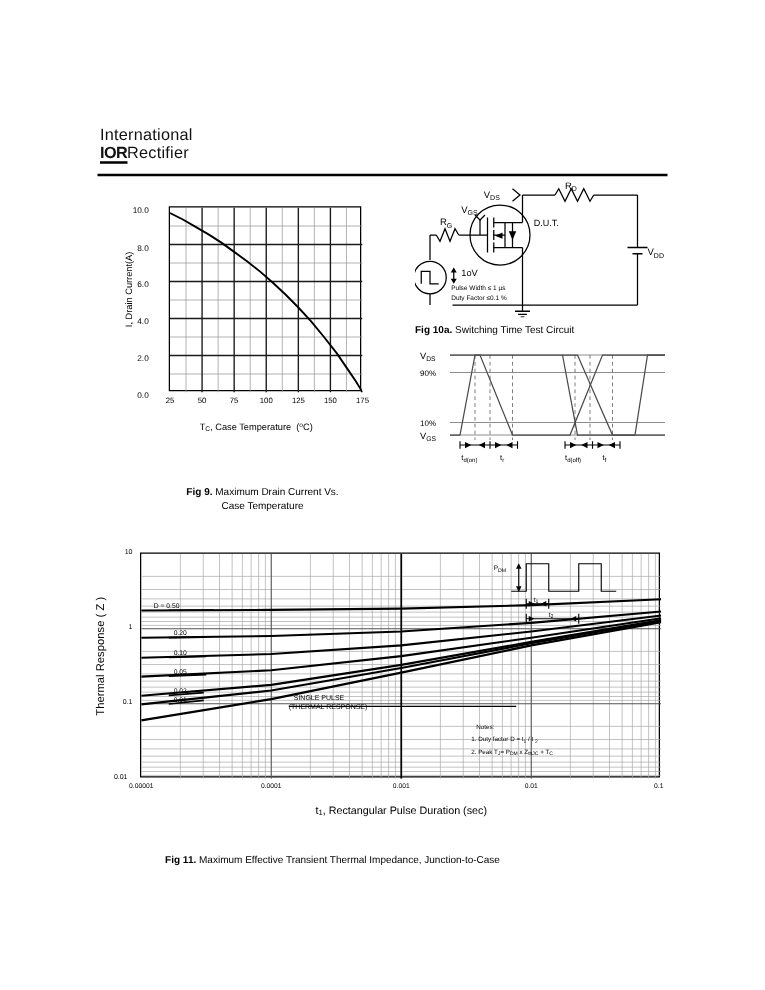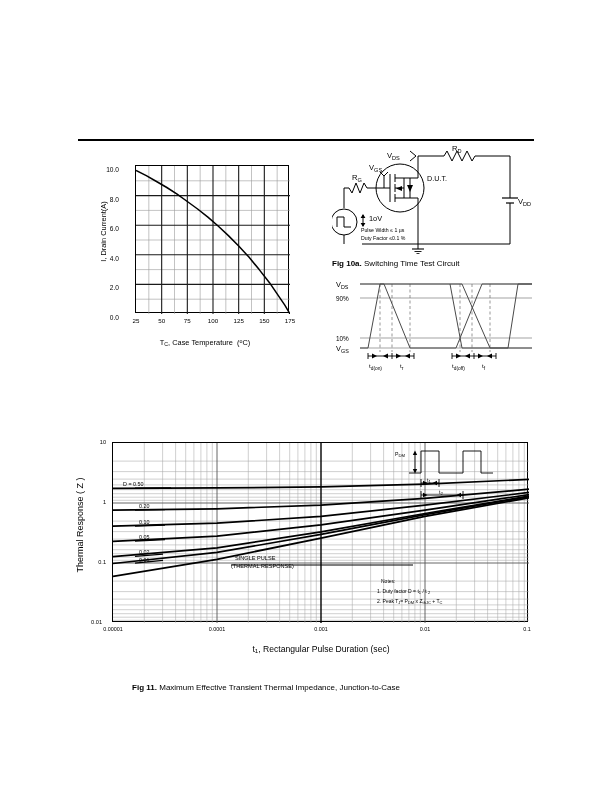--- a/index.html
+++ b/index.html
@@ -59,20 +59,26 @@
   #fig11-cap{position:absolute;left:0px;top:682px;width:532px;text-align:center;}
   .sub{font-size:.72em;vertical-align:-0.22em;}
   .sup{font-size:.72em;vertical-align:0.4em;}
 </style>
 </head>
 <body>
 
 <div class="page">
 
   <div id="header">
+    <div id="logo">
+      <div class="logo-l1">International</div>
+      <div class="logo-l2">
+        <span class="logo-ior">IOR</span><span style="font-size:13px;">Rectifier</span>
+      </div>
+    </div>
   </div>
   <div id="header-rule"></div>
 
   <div id="fig9">
     <div class="ylab9">
       <span>I<span class="sub">D</span>, Drain Current(A)</span>
     </div>
     <div class="plot">
       <svg width="154" height="148" viewBox="0 0 154 148">
 
@@ -124,20 +130,25 @@
     <div class="xtick9" style="left:92.3px;top:157px;">75</div>
     <div class="xtick9" style="left:118px;top:157px;">100</div>
     <div class="xtick9" style="left:143.7px;top:157px;">125</div>
     <div class="xtick9" style="left:169.3px;top:157px;">150</div>
     <div class="xtick9" style="left:195px;top:157px;">175</div>
     <div id="fig9-xlabel">
       T<span class="sub">C</span>, Case Temperature&nbsp; (<span class="sup">o</span>C)
     </div>
   </div>
 
+  <div id="fig9-cap" class="cap">
+    <b>Fig 9.</b>
+    <span>Maximum Drain Current Vs.</span><br>
+    <span>Case Temperature</span>
+  </div>
 
   <div id="fig10a">
     <svg width="208" height="108" viewBox="0 0 208 108">
       <g stroke="#000" fill="none" stroke-width="1">
 
         <line x1="86" y1="10" x2="112" y2="10"></line>
 
         <polyline points="112,10 115,5 120,15 125,5 130,15 135,5 140,15 143,10"></polyline>
         <line x1="143" y1="10" x2="178" y2="10"></line>
 

